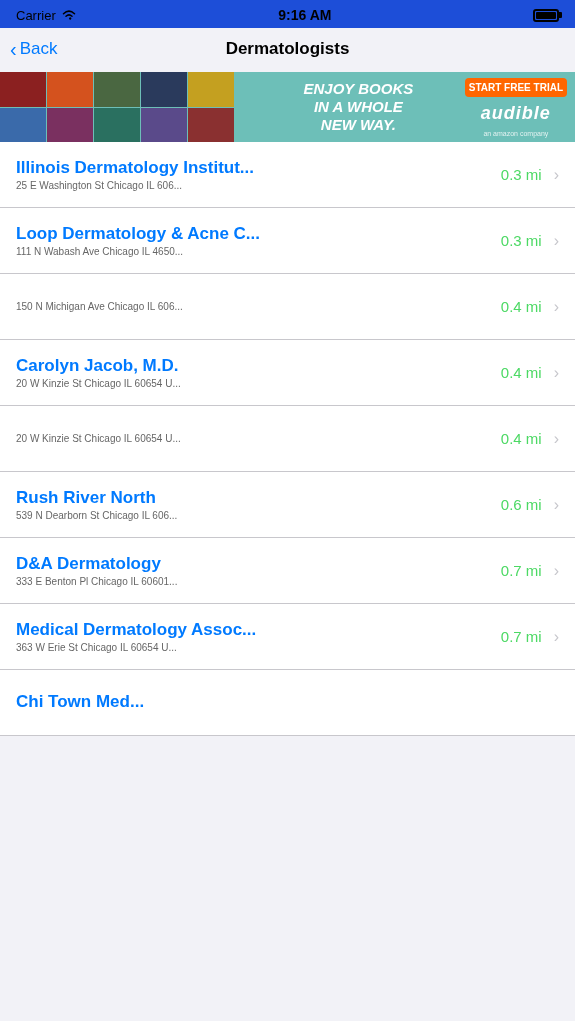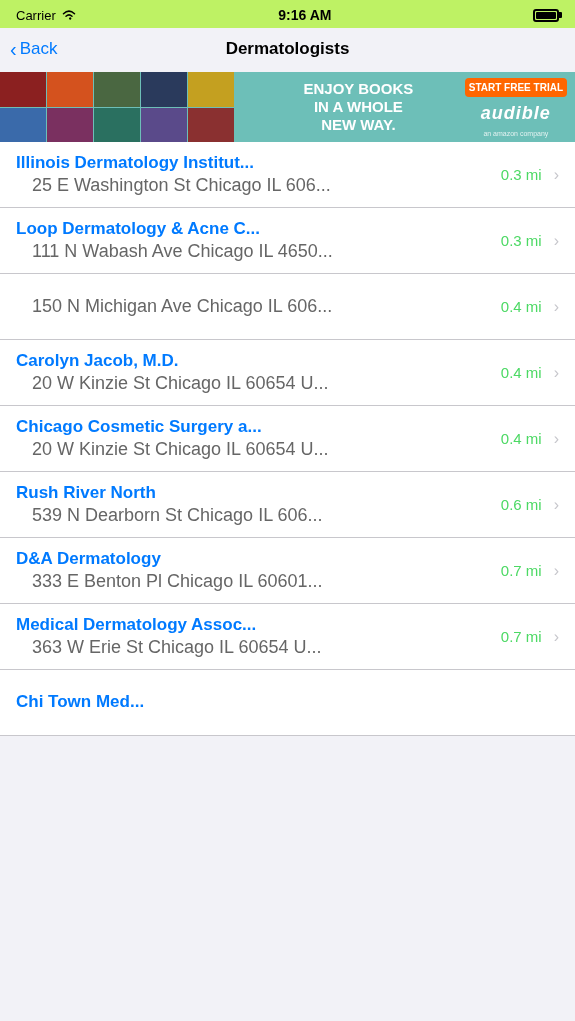--- a/index.html
+++ b/index.html
@@ -11,21 +11,21 @@
       font-family: -apple-system, 'Helvetica Neue', Arial, sans-serif;
       overflow-x: hidden;
     }
 
     
     .status-bar {
       display: flex;
       justify-content: space-between;
       align-items: center;
       padding: 6px 16px 4px 16px;
-      background: #bef264;
+      background: #1d4ed8;
       height: 28px;
     }
     .status-carrier {
       font-size: 13px;
       font-weight: 500;
       color: #000;
       display: flex;
       align-items: center;
       gap: 5px;
     }
@@ -136,20 +136,21 @@
     .book-cover:nth-child(8) { background: #2a7060; }
     .book-cover:nth-child(9) { background: #5a4a8a; }
     .book-cover:nth-child(10) { background: #8a3030; }
     .ad-text-section {
       flex: 1;
       display: flex;
       flex-direction: column;
       align-items: center;
       justify-content: center;
       padding: 16px 6px;
+      font-style: italic;
     }
     .ad-headline {
       font-size: 15px;
       font-weight: 700;
       color: #fff;
       text-align: center;
       line-height: 1.2;
       text-transform: uppercase;
     }
     .ad-cta-section {
@@ -205,26 +206,25 @@
     .list-item-name {
       font-size: 17px;
       font-weight: 600;
       color: #007aff;
       white-space: nowrap;
       overflow: hidden;
       text-overflow: ellipsis;
       margin-bottom: 2px;
     }
     .list-item-address {
-      font-size: 18px;
+      font-size: 10px;
       color: #666;
       white-space: nowrap;
       overflow: hidden;
       text-overflow: ellipsis;
-      margin-left: 16px;
     }
     .list-item-right {
       display: flex;
       align-items: center;
       gap: 10px;
       flex-shrink: 0;
       margin-left: 8px;
     }
     .list-item-distance {
       font-size: 15px;
@@ -337,21 +337,20 @@
       <div class="list-item-address">20 W Kinzie St Chicago IL 60654 U...</div>
     </div>
     <div class="list-item-right">
       <span class="list-item-distance">0.4 mi</span>
       <span class="list-item-chevron">›</span>
     </div>
   </div>
 
   <div class="list-item">
     <div class="list-item-content">
-      <div class="list-item-name">Chicago Cosmetic Surgery a...</div>
       <div class="list-item-address">20 W Kinzie St Chicago IL 60654 U...</div>
     </div>
     <div class="list-item-right">
       <span class="list-item-distance">0.4 mi</span>
       <span class="list-item-chevron">›</span>
     </div>
   </div>
 
   <div class="list-item">
     <div class="list-item-content">

